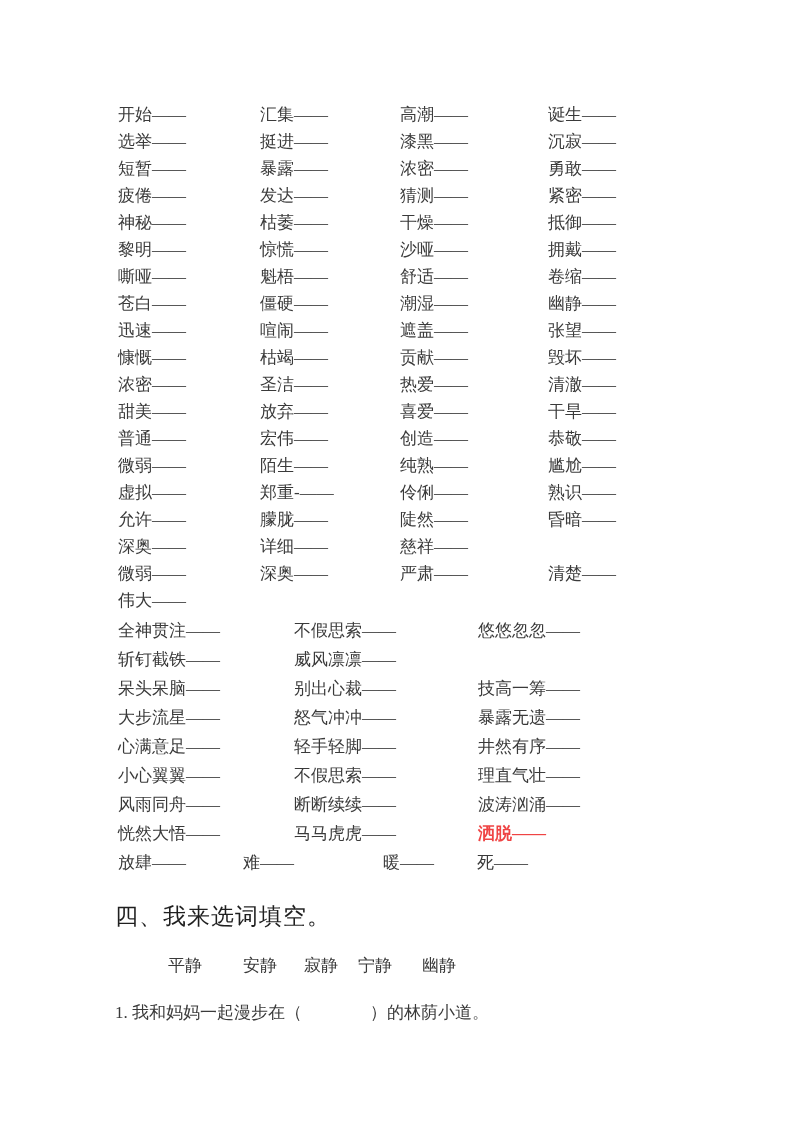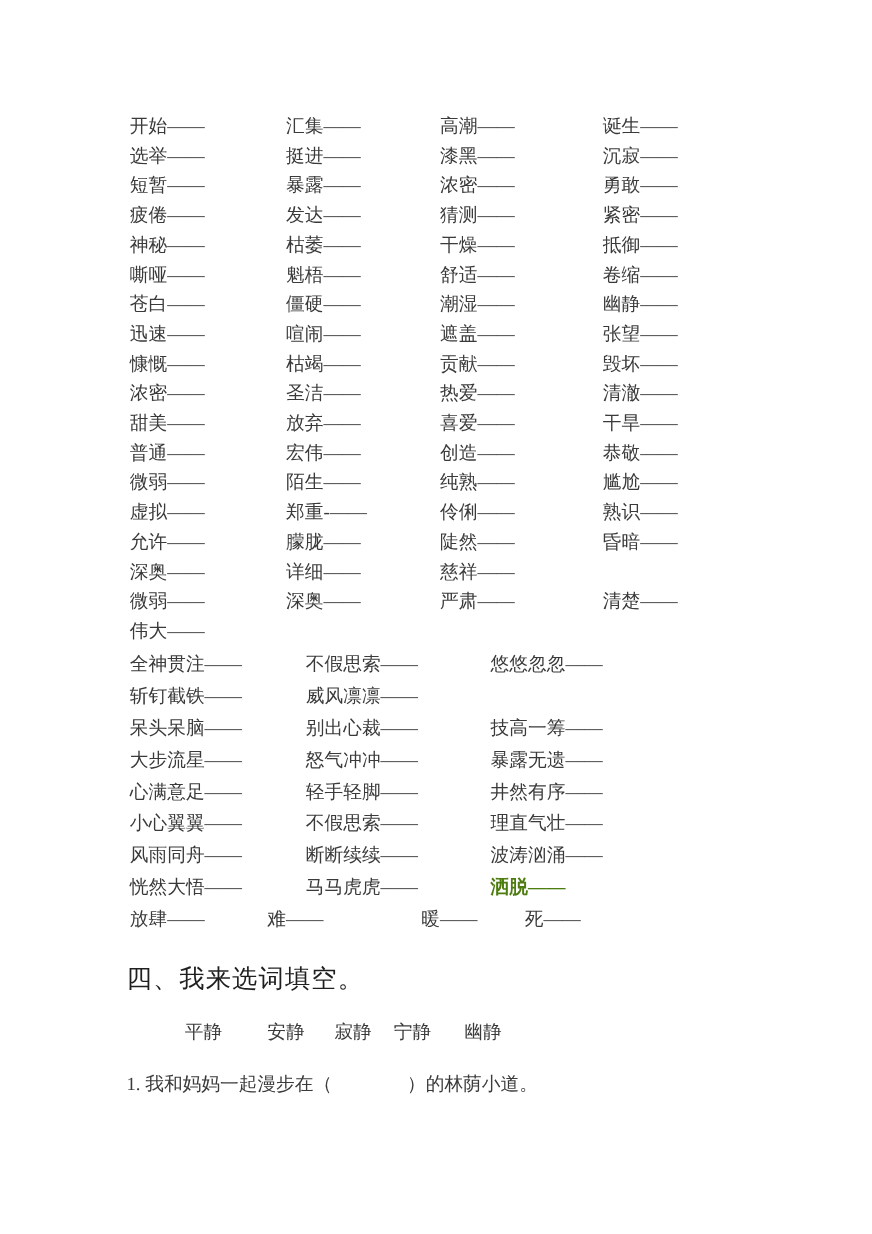--- a/index.html
+++ b/index.html
@@ -34,22 +34,23 @@
     margin-left: 118px;
     margin-top: 2px;
   }
   .row3 {
     display: grid;
     grid-template-columns: 160px 168px 1fr;
     font-size: 17px;
     line-height: 29px;
     height: 29px;
     white-space: nowrap;
-  }
-  .bold { font-weight: bold; color: #4d7c0f; }
+    gap: 16px;
+  }
+  .bold { font-weight: bold; color: #ef4444; }
   
   .single-row {
     margin-left: 118px;
     font-size: 17px;
     line-height: 29px;
     height: 29px;
     white-space: nowrap;
   }
   .sr-item { display: inline-block; }
   .sr-item:nth-child(1) { width: 125px; }
@@ -117,20 +118,26 @@
         <span>猜测——</span>
         <span>紧密——</span>
       </div>
       <div class="row4">
         <span>神秘——</span>
         <span>枯萎——</span>
         <span>干燥——</span>
         <span>抵御——</span>
       </div>
       <div class="row4">
+        <span>黎明——</span>
+        <span>惊慌——</span>
+        <span>沙哑——</span>
+        <span>拥戴——</span>
+      </div>
+      <div class="row4">
         <span>嘶哑——</span>
         <span>魁梧——</span>
         <span>舒适——</span>
         <span>卷缩——</span>
       </div>
       <div class="row4">
         <span>苍白——</span>
         <span>僵硬——</span>
         <span>潮湿——</span>
         <span>幽静——</span>

